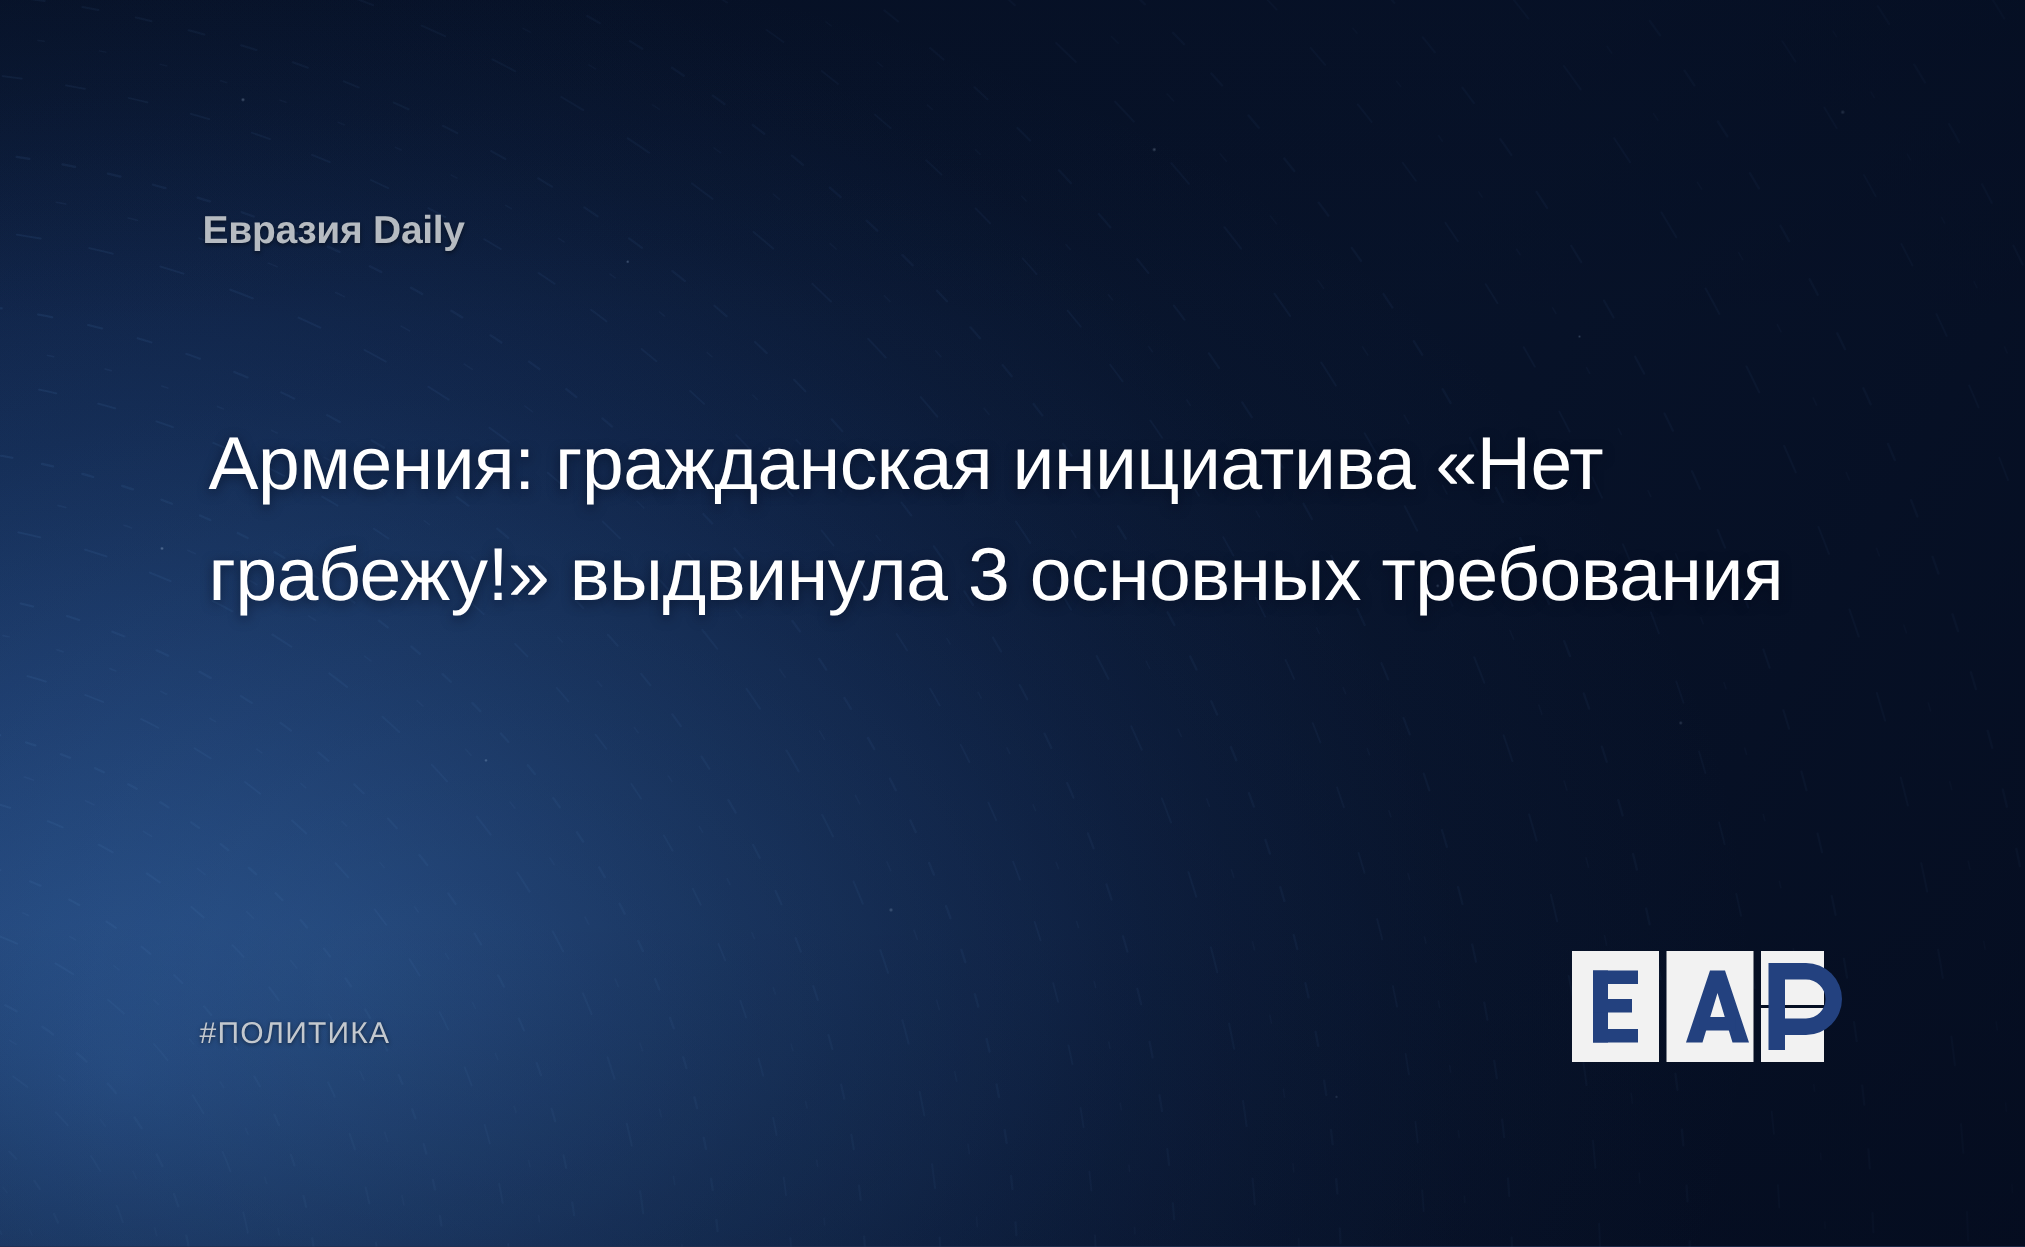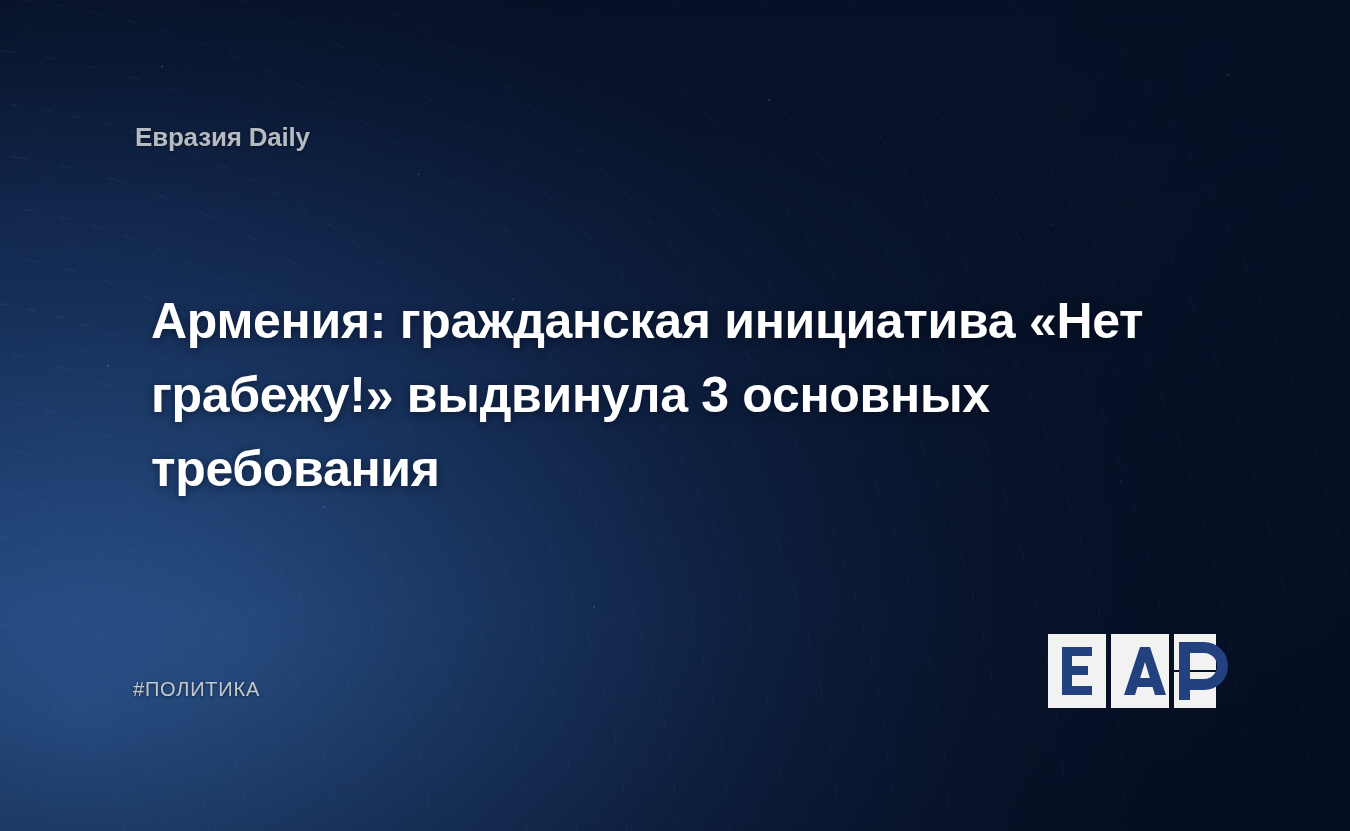--- a/index.html
+++ b/index.html
@@ -68,38 +68,38 @@
 
   
   .content {
     position: absolute;
     inset: 0;
   }
 
   .site-logo {
     position: absolute;
     left: 135px;
-    top: 122px;
+    top: 138px;
     font-size: 26px;
     font-weight: bold;
     letter-spacing: -0.2px;
     color: #b6bbc1;
     white-space: nowrap;
     text-shadow: 0 1px 3px rgba(0,0,0,0.45);
   }
 
   .headline {
     position: absolute;
     left: 135px;
     top: 268px;
     width: 1110px;
-    margin: 16px;
+    margin: 4px;
     font-size: 50px;
     line-height: 74px;
-    font-weight: bold;
+    font-weight: normal;
     color: #ffffff;
     letter-spacing: -0.3px;
     text-shadow: 0 2px 8px rgba(3,10,26,0.55);
   }
 
   .hashtag {
     position: absolute;
     left: 133px;
     top: 678px;
     font-size: 20px;

